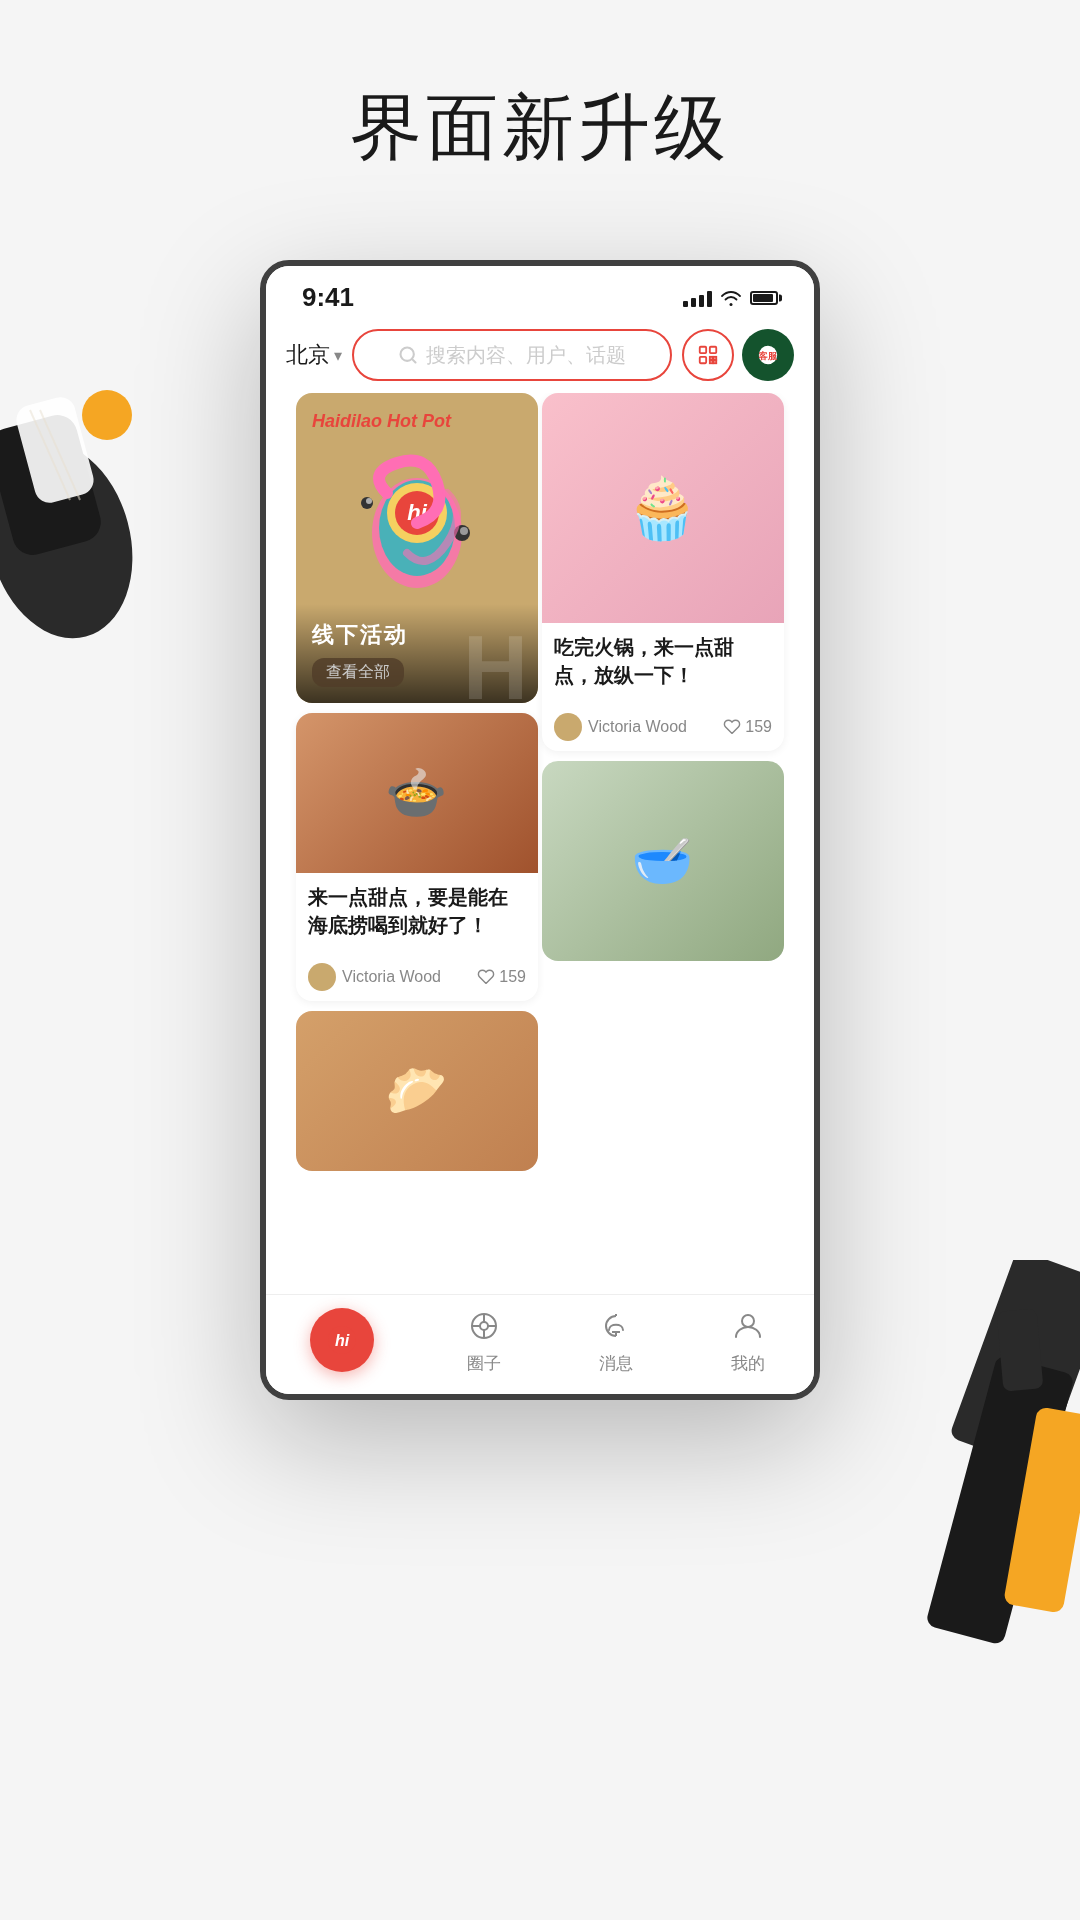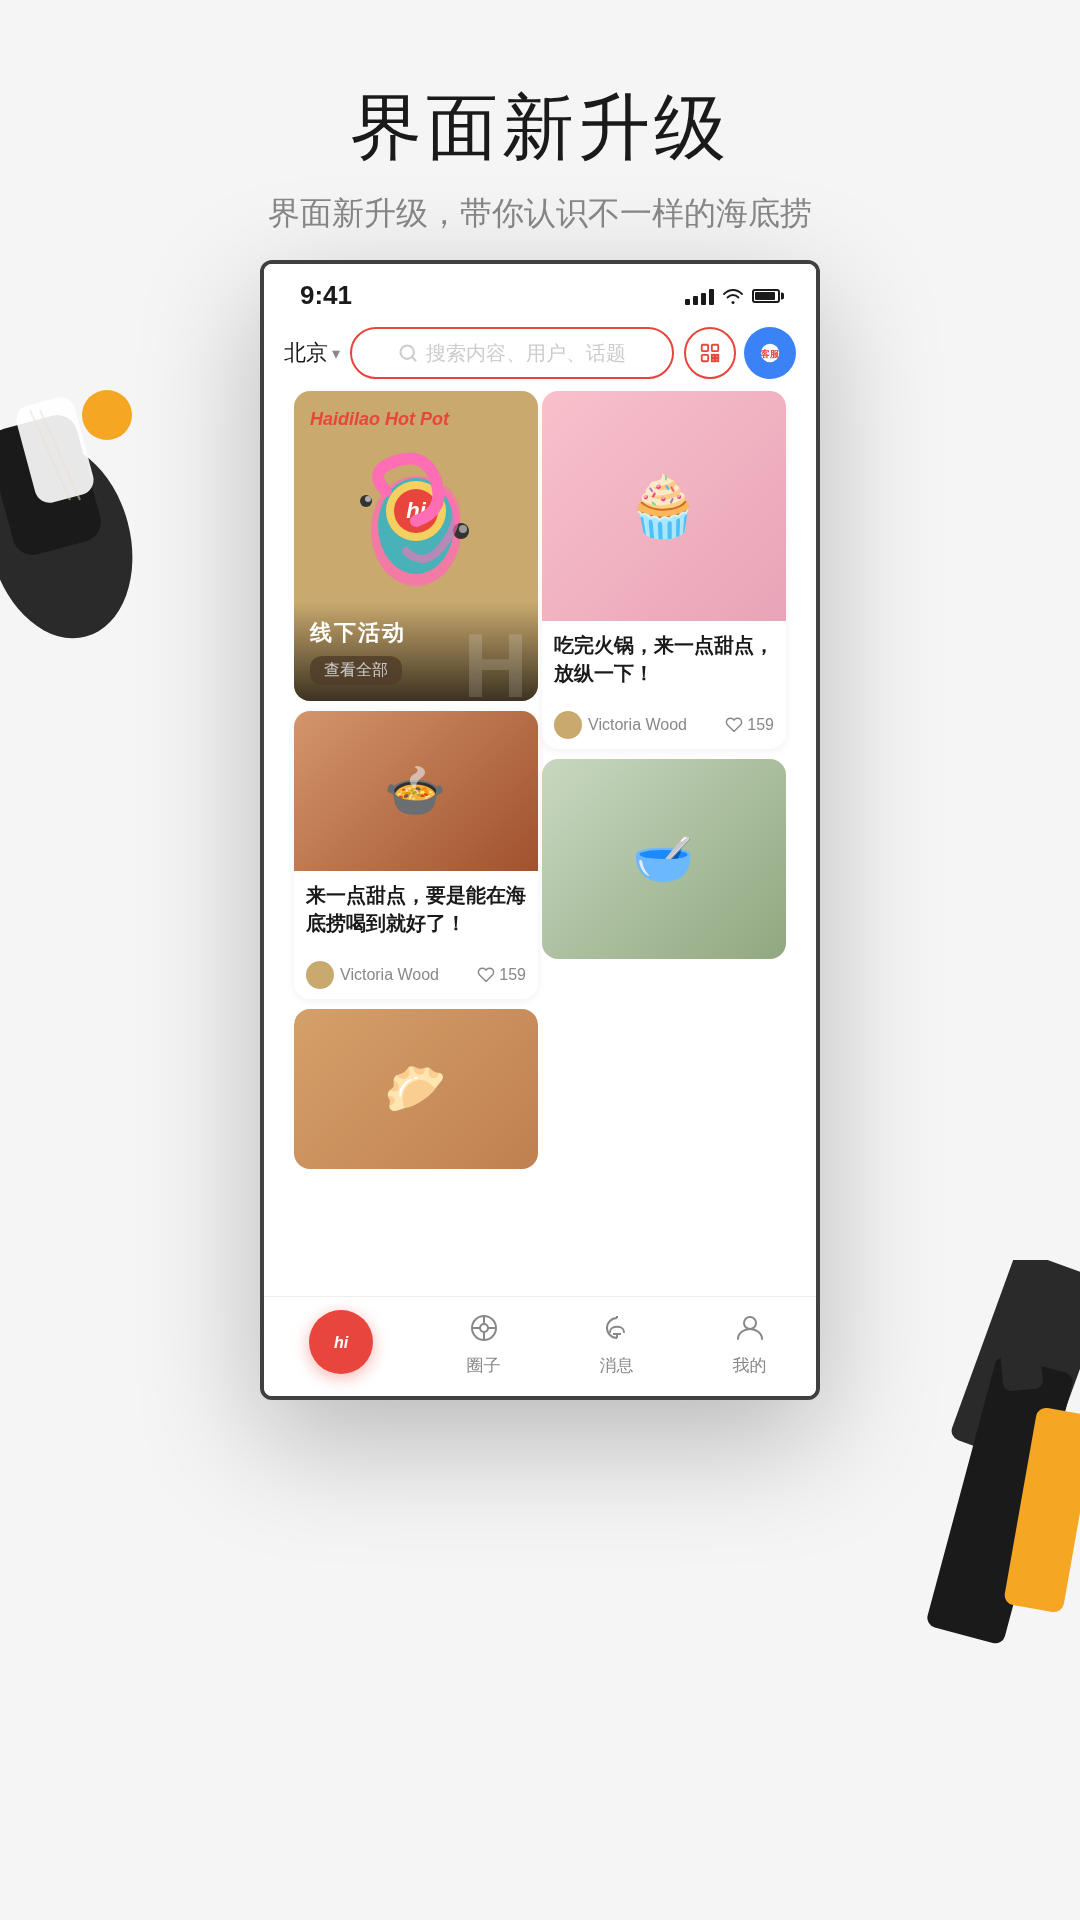--- a/index.html
+++ b/index.html
@@ -43,22 +43,22 @@
       top: 260px;
       left: 50%;
       transform: translateX(-50%);
       width: 560px;
       height: 1140px;
     }
     .phone-frame {
       width: 560px;
       height: 1140px;
       background: #fff;
-      border-radius: 12px;
-      border: 4px solid #404040;
+      border-radius: 29px;
+      border: 6px solid #404040;
       box-shadow: 0 40px 120px rgba(0,0,0,0.25);
       overflow: hidden;
       position: relative;
     }
 
     
     .status-bar {
       display: flex;
       justify-content: space-between;
       align-items: center;
@@ -164,21 +164,21 @@
       justify-content: center;
       cursor: pointer;
     }
     .icon-btn-outline {
       border: 2px solid #e8453c;
       background: #fff;
       color: #e8453c;
       font-size: 22px;
     }
     .icon-btn-filled {
-      background: #3b82f6;
+      background: #14532d;
       color: #fff;
       font-size: 18px;
     }
 
     
     .content-area {
       display: flex;
       gap: 4px;
       padding: 0 30px;
       overflow: hidden;
@@ -420,21 +420,20 @@
 
 <svg class="bg-deco deco-right-hand" viewBox="0 0 200 400" xmlns="http://www.w3.org/2000/svg">
   <rect x="80" y="0" width="100" height="200" rx="10" fill="#2a2a2a" transform="rotate(20 130 100)"></rect>
   <rect x="60" y="100" width="80" height="280" rx="10" fill="#1a1a1a" transform="rotate(15 100 240)"></rect>
   <rect x="120" y="150" width="60" height="200" rx="10" fill="#f5a623" transform="rotate(10 150 250)"></rect>
   <rect x="100" y="50" width="40" height="80" rx="8" fill="#2a2a2a" transform="rotate(-5 120 90)"></rect>
 </svg>
 
 <div class="top-section">
   <h1 class="main-title">界面新升级</h1>
-  <p class="sub-title">界面新升级，带你认识不一样的海底捞</p>
 </div>
 
 <div class="phone-wrapper">
   <div class="phone-frame">
 
     <div class="status-bar">
       <span class="status-time">9:41</span>
       <div class="status-icons">
         <div class="signal-bars">
           <div class="signal-bar" style="height:6px"></div>

